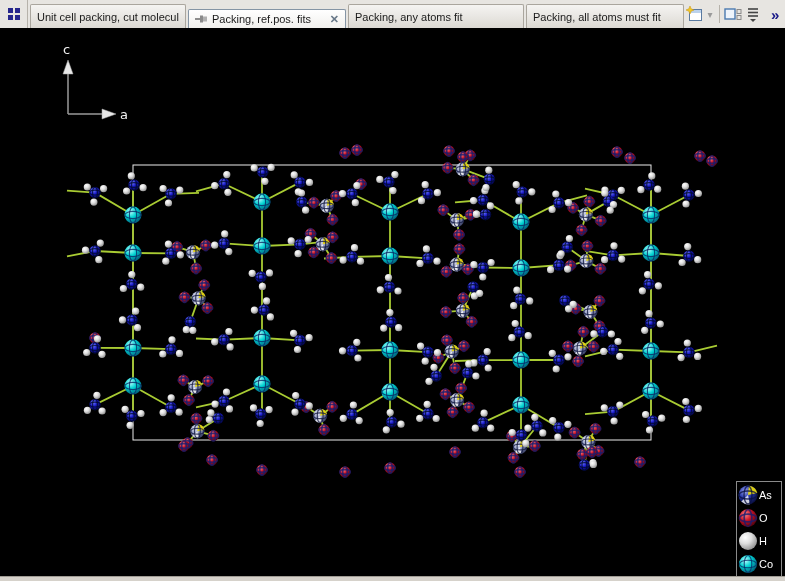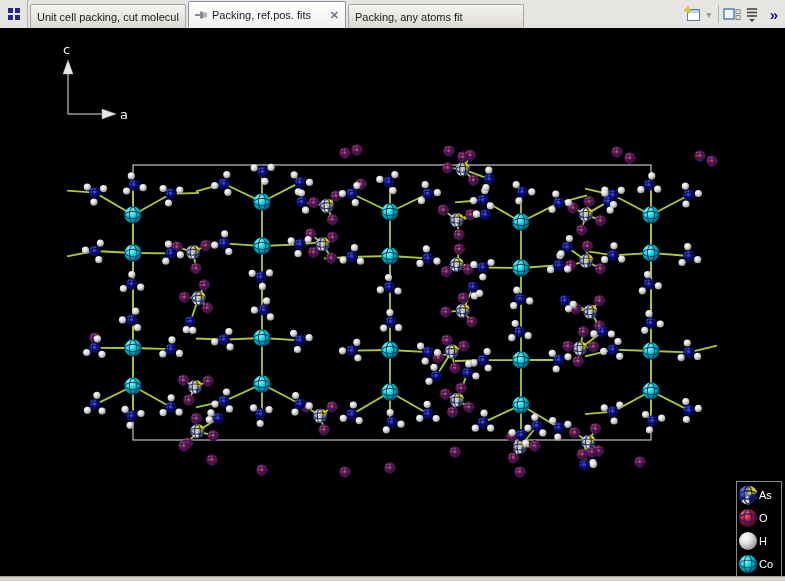--- a/index.html
+++ b/index.html
@@ -8,21 +8,21 @@
 
   
   .tabbar{position:absolute;top:0;left:0;width:785px;height:28px;background:#e7e5e1;
     display:flex;align-items:flex-end;box-sizing:border-box;}
   .dockbtn{width:28px;height:28px;flex:none;display:flex;align-items:center;justify-content:center;
     border-right:1px solid #b6b2aa;box-sizing:border-box;align-self:center;height:28px;}
   .tab{height:24px;margin-left:2px;box-sizing:border-box;display:flex;align-items:center;
     padding:0 6px;font-size:11px;color:#1a1a1a;background:linear-gradient(#f5f4f2,#dcd9d3);
     border:1px solid #aaa69e;border-bottom:none;border-radius:2px 2px 0 0;
     white-space:nowrap;overflow:hidden;flex:none;}
-  .tab.active{height:27px;background:linear-gradient(#ffffff,#f1f0ed);border-color:#8595a5;}
+  .tab.active{height:19px;background:linear-gradient(#ffffff,#f1f0ed);border-color:#8595a5;}
   .t0{width:156px}.t1{width:158px}.t2{width:176px}.t3{width:158px}
   .tlabel{overflow:hidden;flex:1;}
   .pin{margin-right:4px;flex:none;display:flex;align-items:center;}
   .closex{margin-left:4px;flex:none;color:#687888;font-weight:bold;font-size:11px;line-height:1;}
   .toolgroup{margin-left:auto;display:flex;align-items:center;height:28px;padding-right:5px;}
   .toolbtn{display:flex;align-items:center;justify-content:center;width:20px;height:22px;flex:none;}
   .vsep{width:1px;height:18px;background:#b6b2aa;margin:0 3px;flex:none;}
   .ddarrow{color:#9a9a9a;font-size:10px;width:12px;text-align:center;flex:none;}
   .chev{color:#181888;font-weight:bold;font-size:15px;margin-left:8px;margin-right:2px;flex:none;}
 
@@ -65,20 +65,23 @@
           <line x1="0" y1="6" x2="5" y2="6" stroke="#6a6a6a" stroke-width="1.6"></line>
           <rect x="5" y="2.5" width="3" height="7" fill="#8a8a8a"></rect>
           <rect x="8" y="3.5" width="4" height="5" fill="#b0b0b0"></rect>
         </svg>
       </span>
       <span class="tlabel">Packing, ref.pos. fits</span>
       <span class="closex">✕</span>
     </div>
     <div class="tab t2">
       <span class="tlabel">Packing, any atoms fit</span>
+    </div>
+    <div class="tab t3">
+      <span class="tlabel">Packing, all atoms must fit</span>
     </div>
 
     <div class="toolgroup">
       <div class="toolbtn">
         <svg width="17" height="16">
           <rect x="3.5" y="3.5" width="12" height="11" fill="#ffffff" stroke="#5a7aa0"></rect>
           <rect x="4" y="4" width="11" height="3" fill="#bcd2ec"></rect>
           <path d="M4 0 L5.2 2.8 L8 4 L5.2 5.2 L4 8 L2.8 5.2 L0 4 L2.8 2.8 Z" fill="#f0c828" stroke="#c89010" stroke-width="0.5"></path>
         </svg>
       </div>

